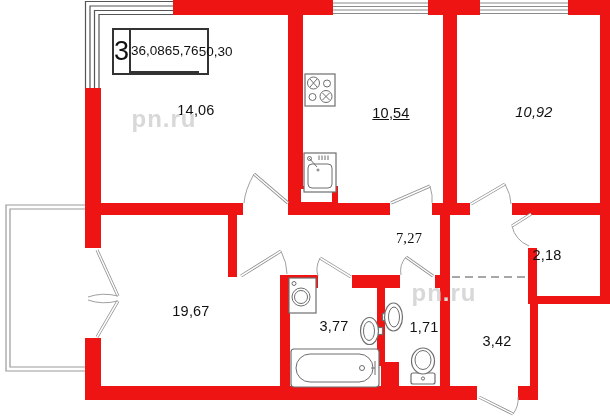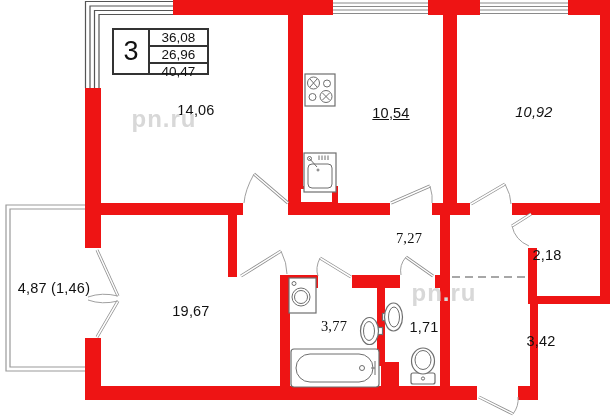--- a/index.html
+++ b/index.html
@@ -7,21 +7,21 @@
          font-family:"Liberation Sans", sans-serif;}
   #plan-svg{position:absolute;left:0;top:0;}
   .room-label{position:absolute;transform:translate(-50%,-50%);font-size:14.5px;color:#111;
               white-space:nowrap;letter-spacing:0.2px;}
   .watermark{position:absolute;transform:translate(-50%,-50%);font-size:24px;font-weight:bold;
              color:#d8d8d8;letter-spacing:1px;}
   #info-table{position:absolute;left:112px;top:28px;width:97px;height:47px;background:#fff;
               border:2px solid #333;display:flex;box-sizing:border-box;}
   #info-rooms{width:36px;display:flex;align-items:center;justify-content:center;
               font-size:27px;color:#111;border-right:2px solid #333;box-sizing:border-box;}
-  #info-vals{flex:1;display:flex;flex-direction:column;}
+  #info-vals{flex:1;display:flex;flex-direction:row;}
   .info-val{flex:1;display:flex;align-items:center;justify-content:center;font-size:13.5px;
             color:#111;border-bottom:2px solid #333;box-sizing:border-box;}
   .info-val:last-child{border-bottom:none;}
   
   .w{fill:#ee1414;stroke:none;}
   .fx{stroke:#6e6e6e;fill:#fff;stroke-width:1.2;}
   .fxl{stroke:#6e6e6e;fill:none;stroke-width:1;}
   .leaf{stroke:#8c8c8c;stroke-width:3;fill:none;}
   .leafi{stroke:#fff;stroke-width:1.5;fill:none;}
   .arc{stroke:#a0a0a0;stroke-width:1;fill:none;}
@@ -196,30 +196,29 @@
       <ellipse class="fx" cx="423" cy="361" rx="11.5" ry="13"></ellipse>
       <ellipse class="fxl" cx="423" cy="360" rx="8" ry="9.5"></ellipse>
       <circle class="fxl" cx="423" cy="378.5" r="1.6"></circle>
     </g>
   </svg>
 
   <div id="info-table">
     <div id="info-rooms">3</div>
     <div id="info-vals">
       <div class="info-val">36,08</div>
-      <div class="info-val">26,96</div>
-      <div class="info-val">40,47</div>
+      <div class="info-val">65,76</div>
+      <div class="info-val">50,30</div>
     </div>
   </div>
 
 <div class="room-label" style="left: 196px; top: 110px;">14,06</div>
     <div class="room-label" style="left: 391px; top: 113px; text-decoration: underline;">10,54</div>
     <div class="room-label" style="left: 534px; top: 112px; font-style: italic;">10,92</div>
     <div class="room-label" style="left: 409px; top: 238px; font-family: Liberation Serif, serif;">7,27</div>
     <div class="room-label" style="left: 547px; top: 255px;">2,18</div>
-    <div class="room-label" style="left: 497px; top: 341px; margin-left: 44px;">3,42</div>
+    <div class="room-label" style="left: 497px; top: 341px;">3,42</div>
     <div class="room-label" style="left: 191px; top: 311px;">19,67</div>
-    <div class="room-label" style="left: 334px; top: 326px; font-family: Liberation Serif, serif;">3,77</div>
+    <div class="room-label" style="left: 334px; top: 326px;">3,77</div>
     <div class="room-label" style="left: 424px; top: 327px;">1,71</div>
-    <div class="room-label" style="left: 54px; top: 288px;">4,87 (1,46)</div>
     <div class="watermark" style="left: 164px; top: 119px;">pn.ru</div>
     <div class="watermark" style="left: 444px; top: 293px;">pn.ru</div>
   </div>
 
 </body></html>

